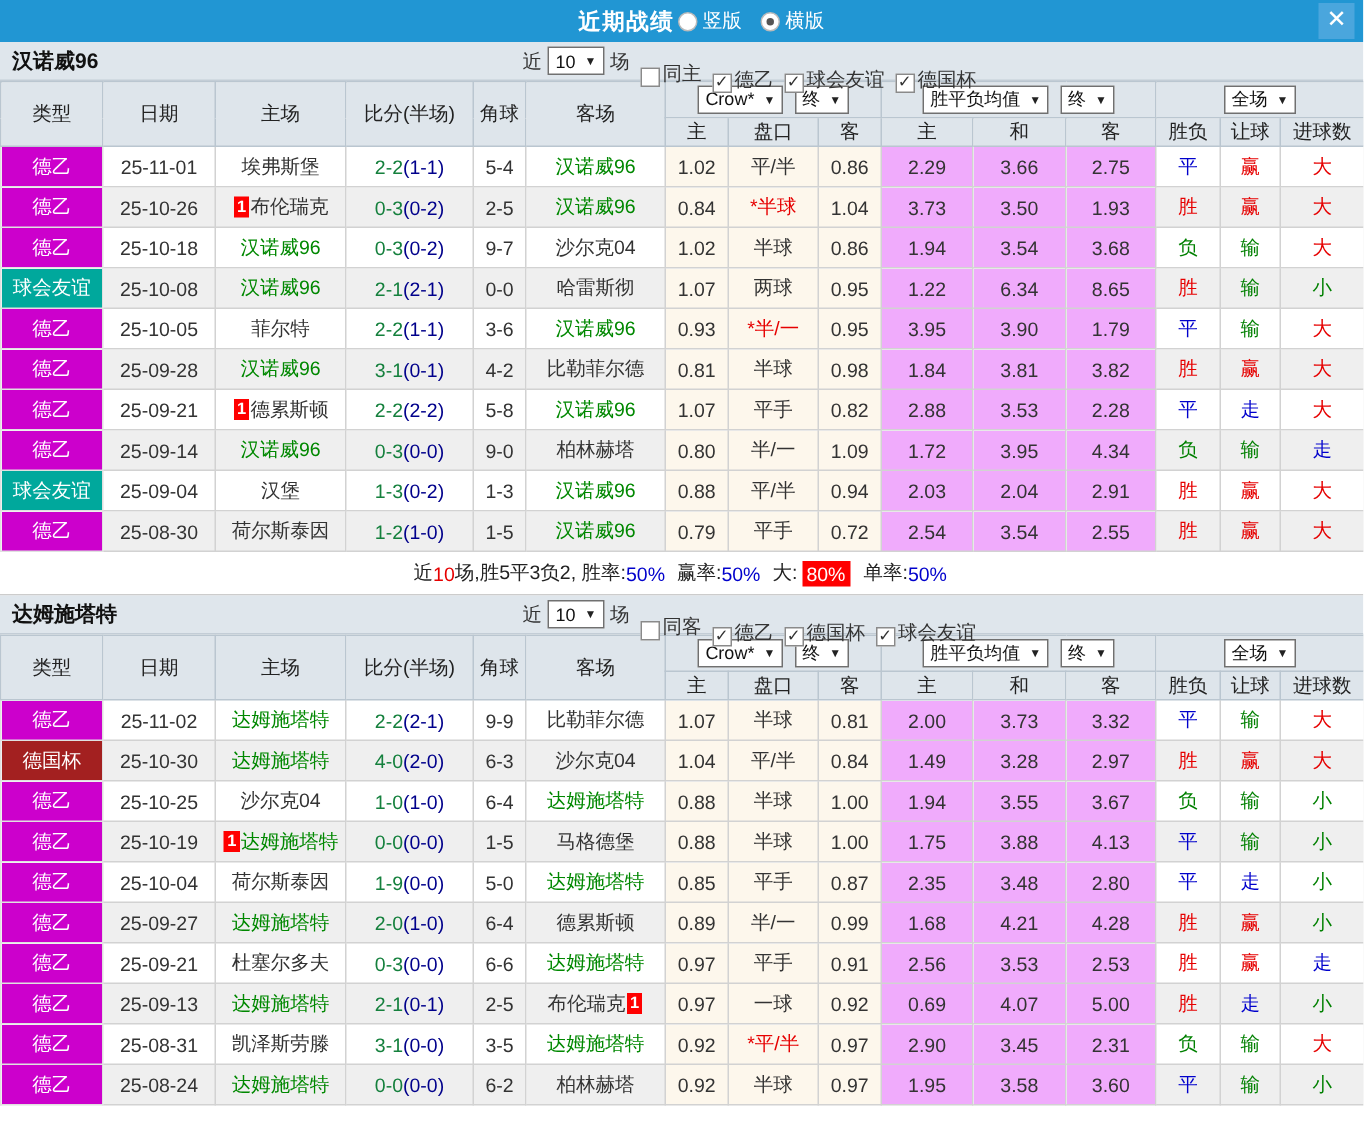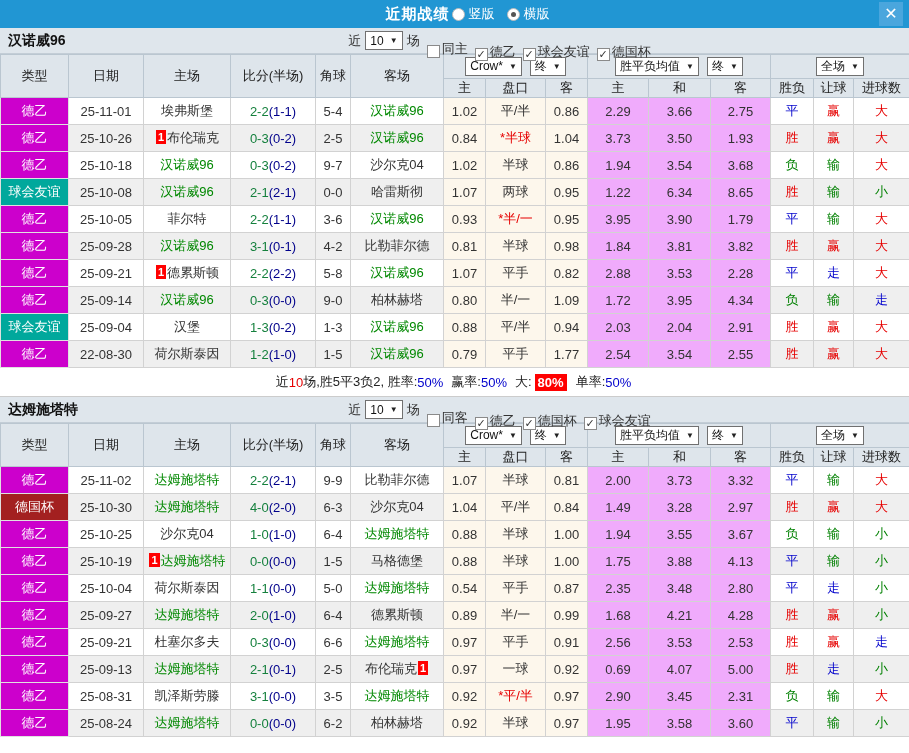--- a/index.html
+++ b/index.html
@@ -43,21 +43,21 @@
   .ht { color:#00008b; }
   .t-red { color:#e60000; }
   .t-blue { color:#0000cc; }
   .t-green { color:#008000; }
   .badge1 { background:#ff0000; color:#fff; font-weight:bold; font-size:11px; line-height:14px; padding:0 2px; display:inline-block; margin:0 1px; vertical-align:1px; }
 
   
   .summary { height:29px; background:#fff; border-bottom:1px solid #ccc; display:flex; align-items:center; justify-content:center; font-size:13px; color:#222; }
   .summary .t-blue { margin-right:2px; }
   .gap { margin-left:6px; }
-  .bigpct { background:#ff0000; color:#fff; font-weight:bold; padding:1px 3px; margin:0 3px; }
+  .bigpct { background:#ff0000; color:#fff; font-weight:normal; padding:1px 3px; margin:0 3px; }
 </style>
 </head>
 <body>
 
 <div class="app">
 
   <div class="topbar">
     <div class="topbar-center">
       <span class="topbar-title">近期战绩</span>
       <span class="radio"></span>
@@ -305,28 +305,28 @@
           <td class="bg-odds">0.94</td>
           <td class="bg-avg">2.03</td>
           <td class="bg-avg">2.04</td>
           <td class="bg-avg">2.91</td>
           <td class="t-red">胜</td>
           <td class="t-red">赢</td>
           <td class="t-red">大</td>
         </tr>
         <tr class="alt">
           <td class="type" style="background:#cc00cc">德乙</td>
-          <td>22-08-30</td>
+          <td>25-08-30</td>
           <td><span class="">荷尔斯泰因</span></td>
           <td><span class="ft">1-2</span><span class="ht">(1-0)</span></td>
           <td>1-5</td>
           <td><span class="self">汉诺威96</span></td>
           <td class="bg-odds">0.79</td>
           <td class="bg-odds">平手</td>
-          <td class="bg-odds">1.77</td>
+          <td class="bg-odds">0.72</td>
           <td class="bg-avg">2.54</td>
           <td class="bg-avg">3.54</td>
           <td class="bg-avg">2.55</td>
           <td class="t-red">胜</td>
           <td class="t-red">赢</td>
           <td class="t-red">大</td>
         </tr>
       </tbody>
   </table>
 
@@ -497,24 +497,24 @@
           <td class="bg-avg">3.88</td>
           <td class="bg-avg">4.13</td>
           <td class="t-blue">平</td>
           <td class="t-green">输</td>
           <td class="t-green">小</td>
         </tr>
         <tr>
           <td class="type" style="background:#cc00cc">德乙</td>
           <td>25-10-04</td>
           <td><span class="">荷尔斯泰因</span></td>
-          <td><span class="ft">1-1</span><span class="ht">(0-0)</span></td>
+          <td><span class="ft">1-9</span><span class="ht">(0-0)</span></td>
           <td>5-0</td>
           <td><span class="self">达姆施塔特</span></td>
-          <td class="bg-odds">0.54</td>
+          <td class="bg-odds">0.85</td>
           <td class="bg-odds">平手</td>
           <td class="bg-odds">0.87</td>
           <td class="bg-avg">2.35</td>
           <td class="bg-avg">3.48</td>
           <td class="bg-avg">2.80</td>
           <td class="t-blue">平</td>
           <td class="t-blue">走</td>
           <td class="t-green">小</td>
         </tr>
         <tr class="alt">

